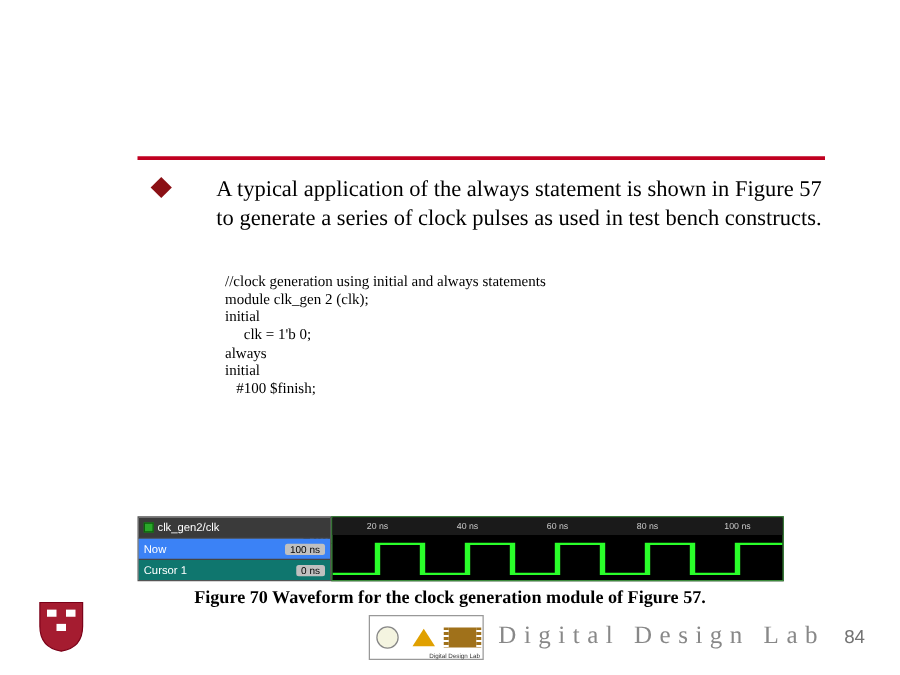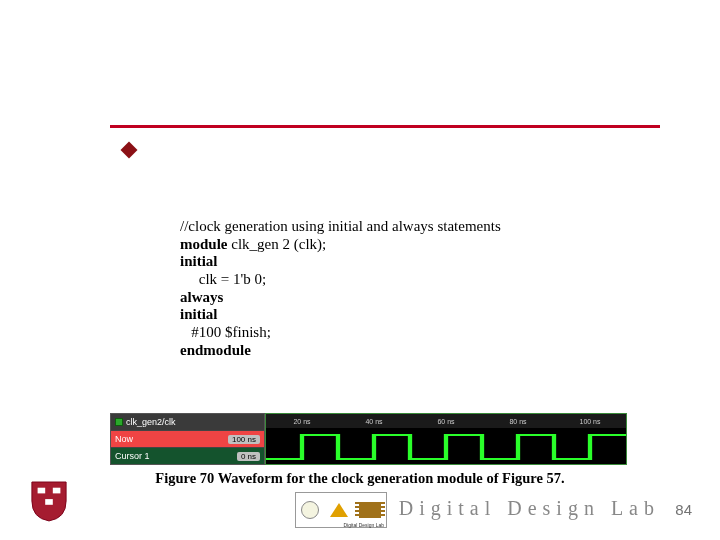--- a/index.html
+++ b/index.html
@@ -37,26 +37,26 @@
     transform: rotate(45deg);
   }
   .bullet-text {
     position: relative;
     padding-left: 28px;
   }
   .code-box {
     position: absolute;
     top: 218px;
     left: 180px;
-    font-size: 15px;
+    font-size: 12px;
     line-height: 1.18;
     font-family: "Times New Roman", serif;
   }
   .code-box .ln { white-space: pre; }
-  .kw { font-weight: bold; }
+  .kw { font-weight: normal; }
   .fig69 {
     position: absolute;
     top: 396px;
     left: 0;
     right: 0;
     text-align: center;
     font-size: 14.5px;
     font-weight: bold;
     margin-top: 27px;
   }
@@ -80,22 +80,22 @@
     flex: 1;
     display: flex;
     align-items: center;
     border-bottom: 1px solid #444;
     color: #fff;
     padding-left: 4px;
     gap: 3px;
   }
   .wf-row:last-child { border-bottom: none; }
   .wf-r1 { background: #3a3a3a; }
-  .wf-r2 { background: #ef4444; }
-  .wf-r3 { background: #14532d; align-items: center; }
+  .wf-r2 { background: #3b82f6; }
+  .wf-r3 { background: #0f766e; align-items: center; }
   .wf-dot {
     width: 8px; height: 8px;
     background: #2aa82a;
     border: 1px solid #0d5d0d;
   }
   .wf-pill {
     background: #c0c0c0;
     color: #000;
     padding: 0 4px;
     border-radius: 2px;
@@ -200,32 +200,32 @@
   }
 </style>
 </head>
 <body>
 
 <div class="hr-top"></div>
 
 <div class="bullet-block">
   <div class="bullet-text">
     <span class="diamond"></span>
+    <span>A typical application of the always statement is shown in Figure 57 to generate a series of clock pulses as used in test bench constructs.</span>
   </div>
 </div>
 
 <div class="code-box">
   <div class="ln">//clock generation using initial and always statements</div>
   <div class="ln"><span class="kw">module</span><span> clk_gen 2 (clk);</span></div>
   <div class="ln"><span class="kw">initial</span></div>
   <div class="ln">     clk = 1'b 0;</div>
   <div class="ln"><span class="kw">always</span></div>
   <div class="ln"><span class="kw">initial</span></div>
   <div class="ln">   #100 $finish;</div>
-  <div class="ln"><span class="kw">endmodule</span></div>
 </div>
 
 <div class="fig69">Figure 69 Clock waveform generation.</div>
 
 <div class="waveform-pane">
   <div class="wf-left">
     <div class="wf-row wf-r1">
       <span class="wf-dot"></span>
       <span>clk_gen2/clk</span>
     </div>

